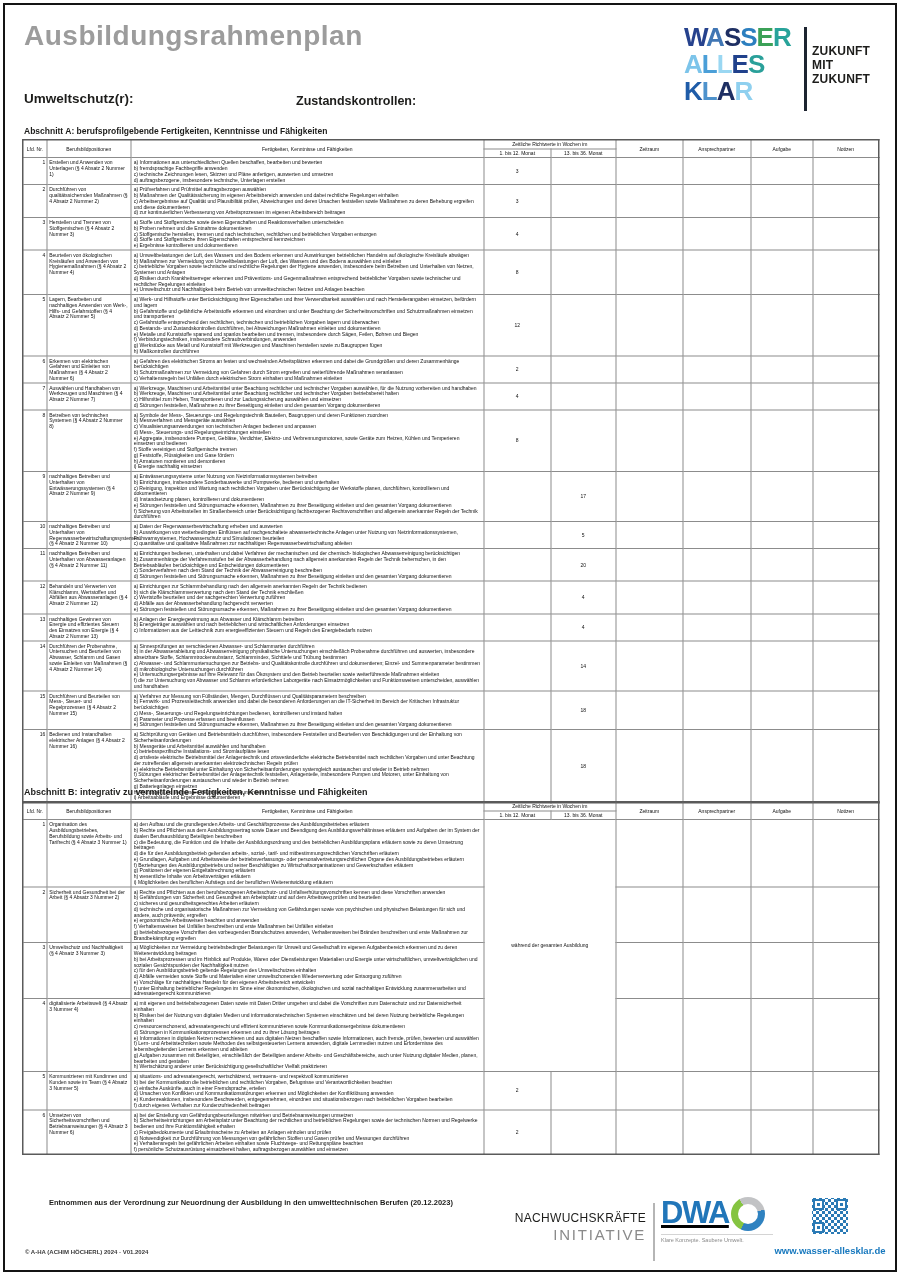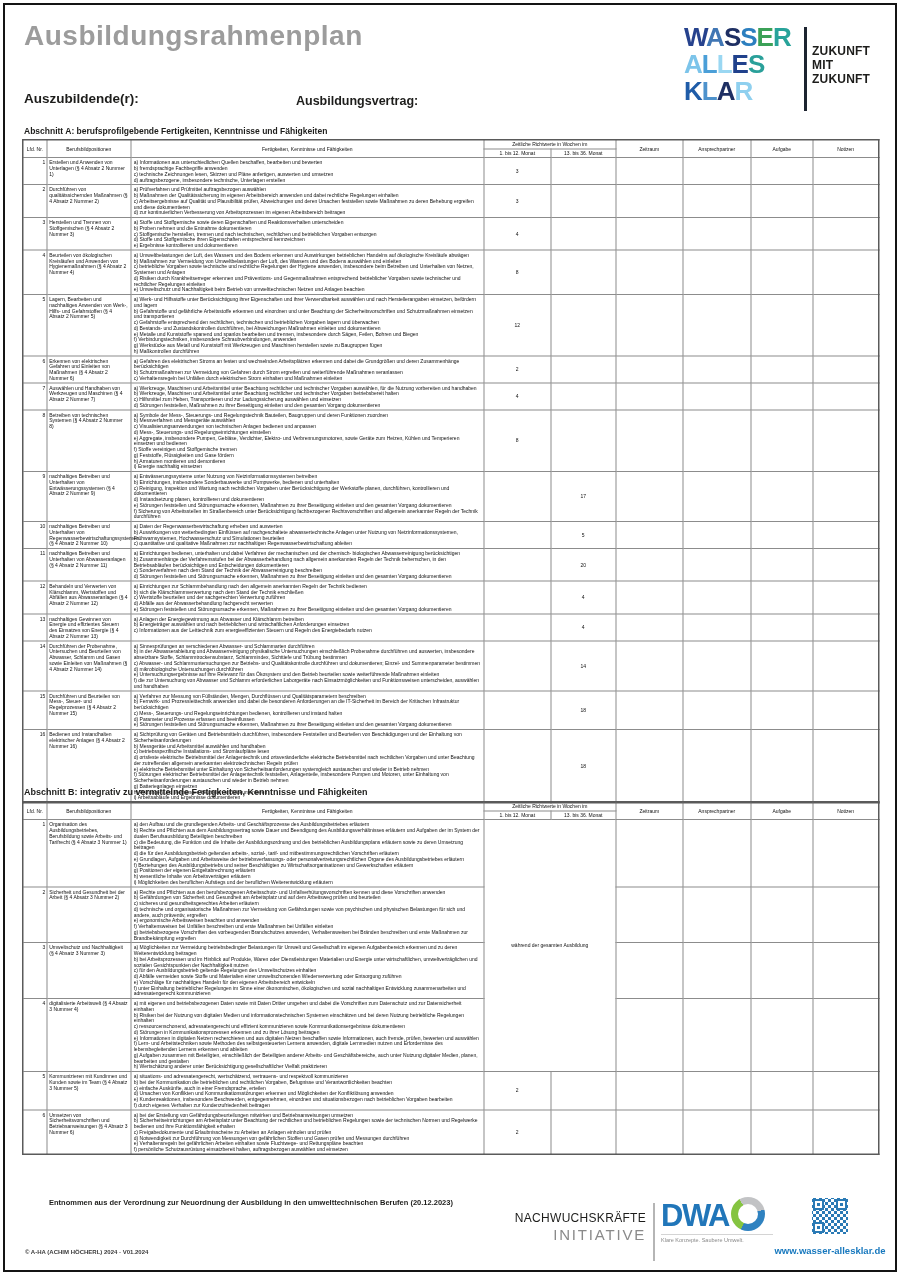--- a/index.html
+++ b/index.html
@@ -34,21 +34,21 @@
   td.c-val{text-align:center;vertical-align:middle;padding:2px;}
   td.c-empty{padding:2px;}
   
   .foot-note{left:25px;top:1198px;font-size:7.5px;font-weight:bold;color:#1d1d1b;padding-left:24px;}
   .foot-copy{left:25px;top:1249px;font-size:6px;font-weight:bold;color:#3a3a3a;}
   .nk{left:500px;top:1211px;width:146px;text-align:right;}
   .nk1{font-size:12px;font-weight:normal;color:#1d1d1b;letter-spacing:.3px;}
   .nk2{font-size:15px;color:#8a8a8a;letter-spacing:1.8px;margin-top:1px;}
   .foot-divider{left:653px;top:1203px;width:2px;height:58px;background:#b5b5b5;}
   .dwa{left:661px;top:1197px;width:120px;}
-  .dwa-row{display:flex;align-items:flex-end;}
+  .dwa-row{display:flex;align-items:flex-start;text-decoration:underline;}
   .dwa-text{font-size:31px;font-weight:bold;color:#2176b9;letter-spacing:-1.5px;line-height:1;}
   .dwa-ring{width:34px;height:34px;border-radius:50%;margin-left:2px;position:relative;
     background:conic-gradient(from -30deg,#c2c3c5 0 105deg,#2f82c0 105deg 235deg,#85c441 235deg 360deg);}
   .dwa-ring::after{content:"";position:absolute;inset:7px;background:#fff;border-radius:50%;}
   .dwa-claim{margin-top:3px;font-size:5.5px;color:#8a8a8a;border-top:1px solid #d4d4d4;padding-top:2px;width:112px;}
   .qr{left:812px;top:1198px;width:36px;height:36px;
     background:
       linear-gradient(#2a7ab5 0 0) 5px 5px/3px 3px no-repeat,
       linear-gradient(#fff 0 0) 3px 3px/7px 7px no-repeat,
       linear-gradient(#2a7ab5 0 0) 1px 1px/11px 11px no-repeat,
@@ -61,22 +61,22 @@
       repeating-conic-gradient(#2a7ab5 0% 25%,#ffffff 0% 50%) 1px 1px/6px 6px;}
   .url{left:740px;top:1245px;width:180px;text-align:center;font-size:9.5px;font-weight:bold;color:#1778be;text-decoration:none;display:block;}
 </style>
 </head>
 <body>
 
 <div class="page">
   <div class="page-border"></div>
 
   <div class="abs page-title">Ausbildungsrahmenplan</div>
-  <div class="abs lbl-azubi">Auszubildende(r):</div>
-  <div class="abs lbl-zeitraum">Ausbildungsvertrag:</div>
+  <div class="abs lbl-azubi">Umweltschutz(r):</div>
+  <div class="abs lbl-zeitraum">Zustandskontrollen:</div>
 
   <div class="abs brand">
     <div class="brand-words" id="brandWords">
         <div><span style="color: rgb(38, 66, 141);">W</span><span style="color: rgb(64, 118, 180);">A</span><span style="color: rgb(30, 47, 99);">S</span><span style="color: rgb(44, 127, 191);">S</span><span style="color: rgb(59, 161, 87);">E</span><span style="color: rgb(40, 163, 154);">R</span></div>
         <div><span style="color: rgb(124, 196, 234);">A</span><span style="color: rgb(75, 159, 216);">L</span><span style="color: rgb(154, 215, 242);">L</span><span style="color: rgb(32, 65, 140);">E</span><span style="color: rgb(42, 160, 154);">S</span></div>
         <div><span style="color: rgb(31, 92, 168);">K</span><span style="color: rgb(78, 146, 204);">L</span><span style="color: rgb(30, 47, 99);">A</span><span style="color: rgb(143, 208, 239);">R</span></div>
       </div>
     <div class="brand-bar"></div>
     <div class="brand-claim">
       <div>ZUKUNFT</div>

